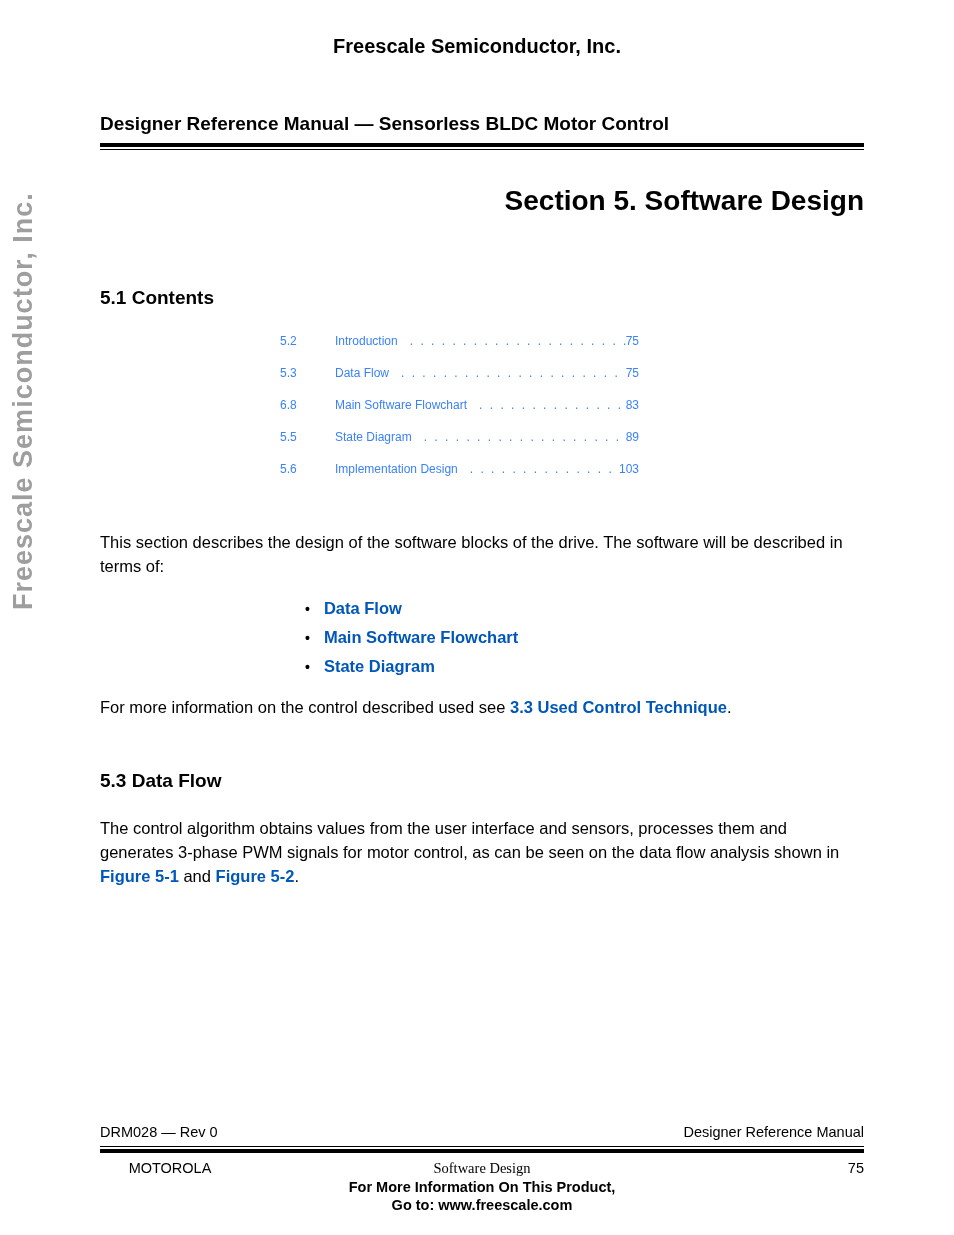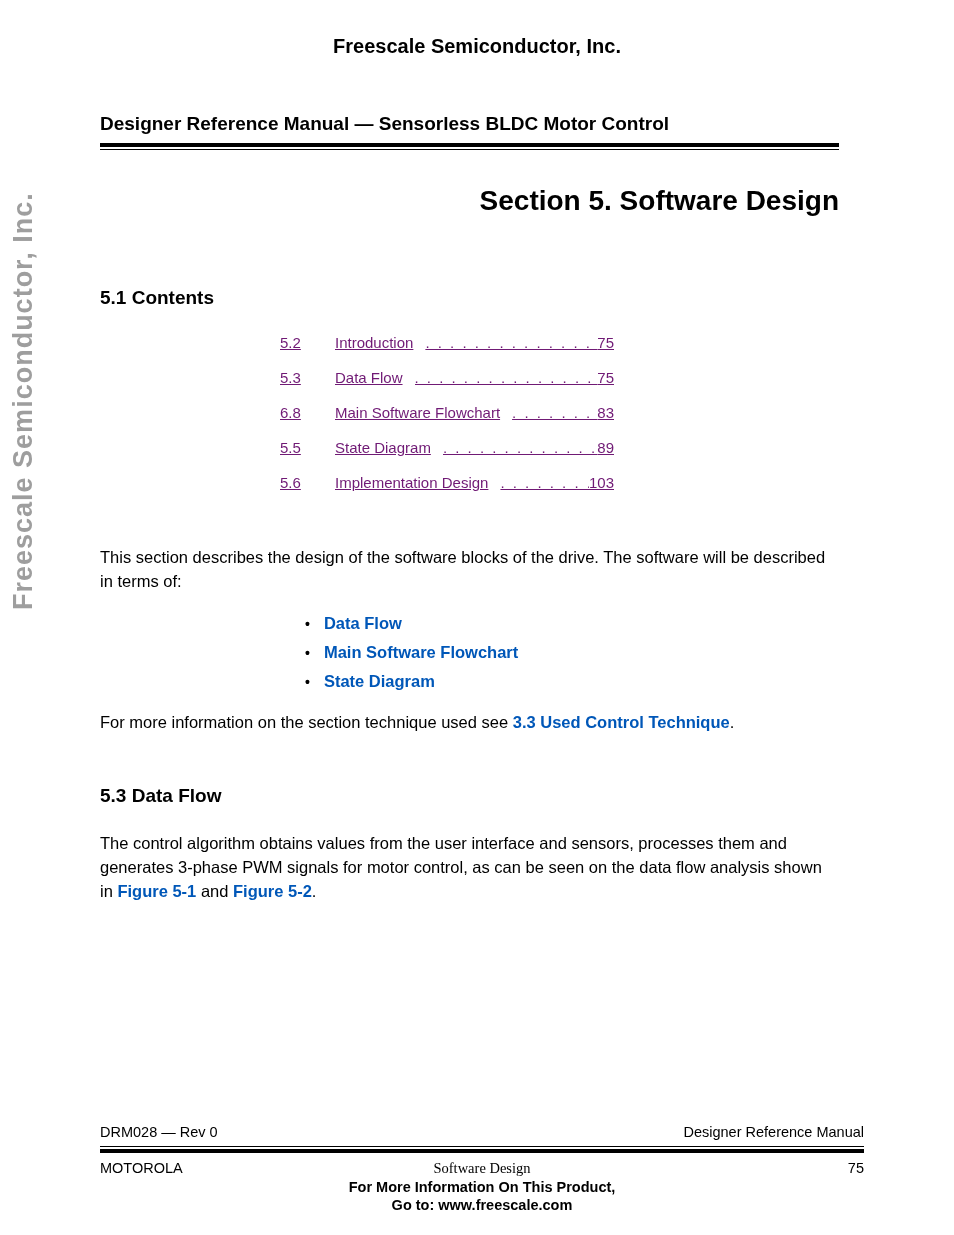--- a/index.html
+++ b/index.html
@@ -26,21 +26,21 @@
       transform-origin: left top;
       font-size: 27px;
       font-weight: bold;
       color: #9e9e9e;
       letter-spacing: 1px;
       white-space: nowrap;
       font-family: Arial, Helvetica, sans-serif;
     }
     .content {
       padding-left: 100px;
-      padding-right: 115px;
+      padding-right: 90px;
       padding-top: 55px;
     }
     .subtitle {
       font-size: 19px;
       font-weight: bold;
       margin-bottom: 8px;
     }
     .double-rule-top {
       border-top: 4px solid #000;
       border-bottom: 1px solid #000;
@@ -56,25 +56,24 @@
     .heading {
       font-size: 19px;
       font-weight: bold;
       margin-bottom: 25px;
     }
     .toc-block {
       margin-left: 180px;
       margin-bottom: 55px;
     }
     .toc-row {
-      color: #701a75;
-      font-size: 15px;
+      color: #3b82f6;
+      font-size: 12px;
       margin-bottom: 18px;
       display: flex;
-      text-decoration: underline;
     }
     .toc-num {
       width: 55px;
       flex-shrink: 0;
     }
     .toc-title-dots {
       flex: 1;
       display: flex;
       align-items: baseline;
       overflow: hidden;
@@ -156,20 +155,21 @@
       font-size: 14.5px;
       font-family: Liberation Serif, serif;
     }
     .footer-center-bold {
       font-weight: bold;
       font-size: 14.5px;
       margin-top: 2px;
     }
     .footer-left, .footer-right {
       width: 140px;
+      text-align: center;
     }
     .footer-right {
       text-align: right;
     }
   </style>
 </head>
 <body>
 
 <div class="page-header">Freescale Semiconductor, Inc.</div>
 
@@ -238,21 +238,21 @@
       <span class="bullet-dot">•</span>
       <span class="bullet-text">Main Software Flowchart</span>
     </div>
     <div class="bullet-item">
       <span class="bullet-dot">•</span>
       <span class="bullet-text">State Diagram</span>
     </div>
   </div>
 
   <p class="body-para">
-    <span>For more information on the section technique used see </span><span class="link">3.3 Used Control Technique</span><span>.</span>
+    <span>For more information on the control described used see </span><span class="link">3.3 Used Control Technique</span><span>.</span>
   </p>
 
   <div style="height:30px"></div>
 
   <div class="heading">5.3  Data Flow</div>
 
   <p class="body-para">
     <span>The control algorithm obtains values from the user interface and sensors, processes them and generates 3-phase PWM signals for motor control, as can be seen on the data flow analysis shown in </span><span class="link">Figure 5-1</span><span> and </span><span class="link">Figure 5-2</span><span>.</span>
   </p>
 </div>

